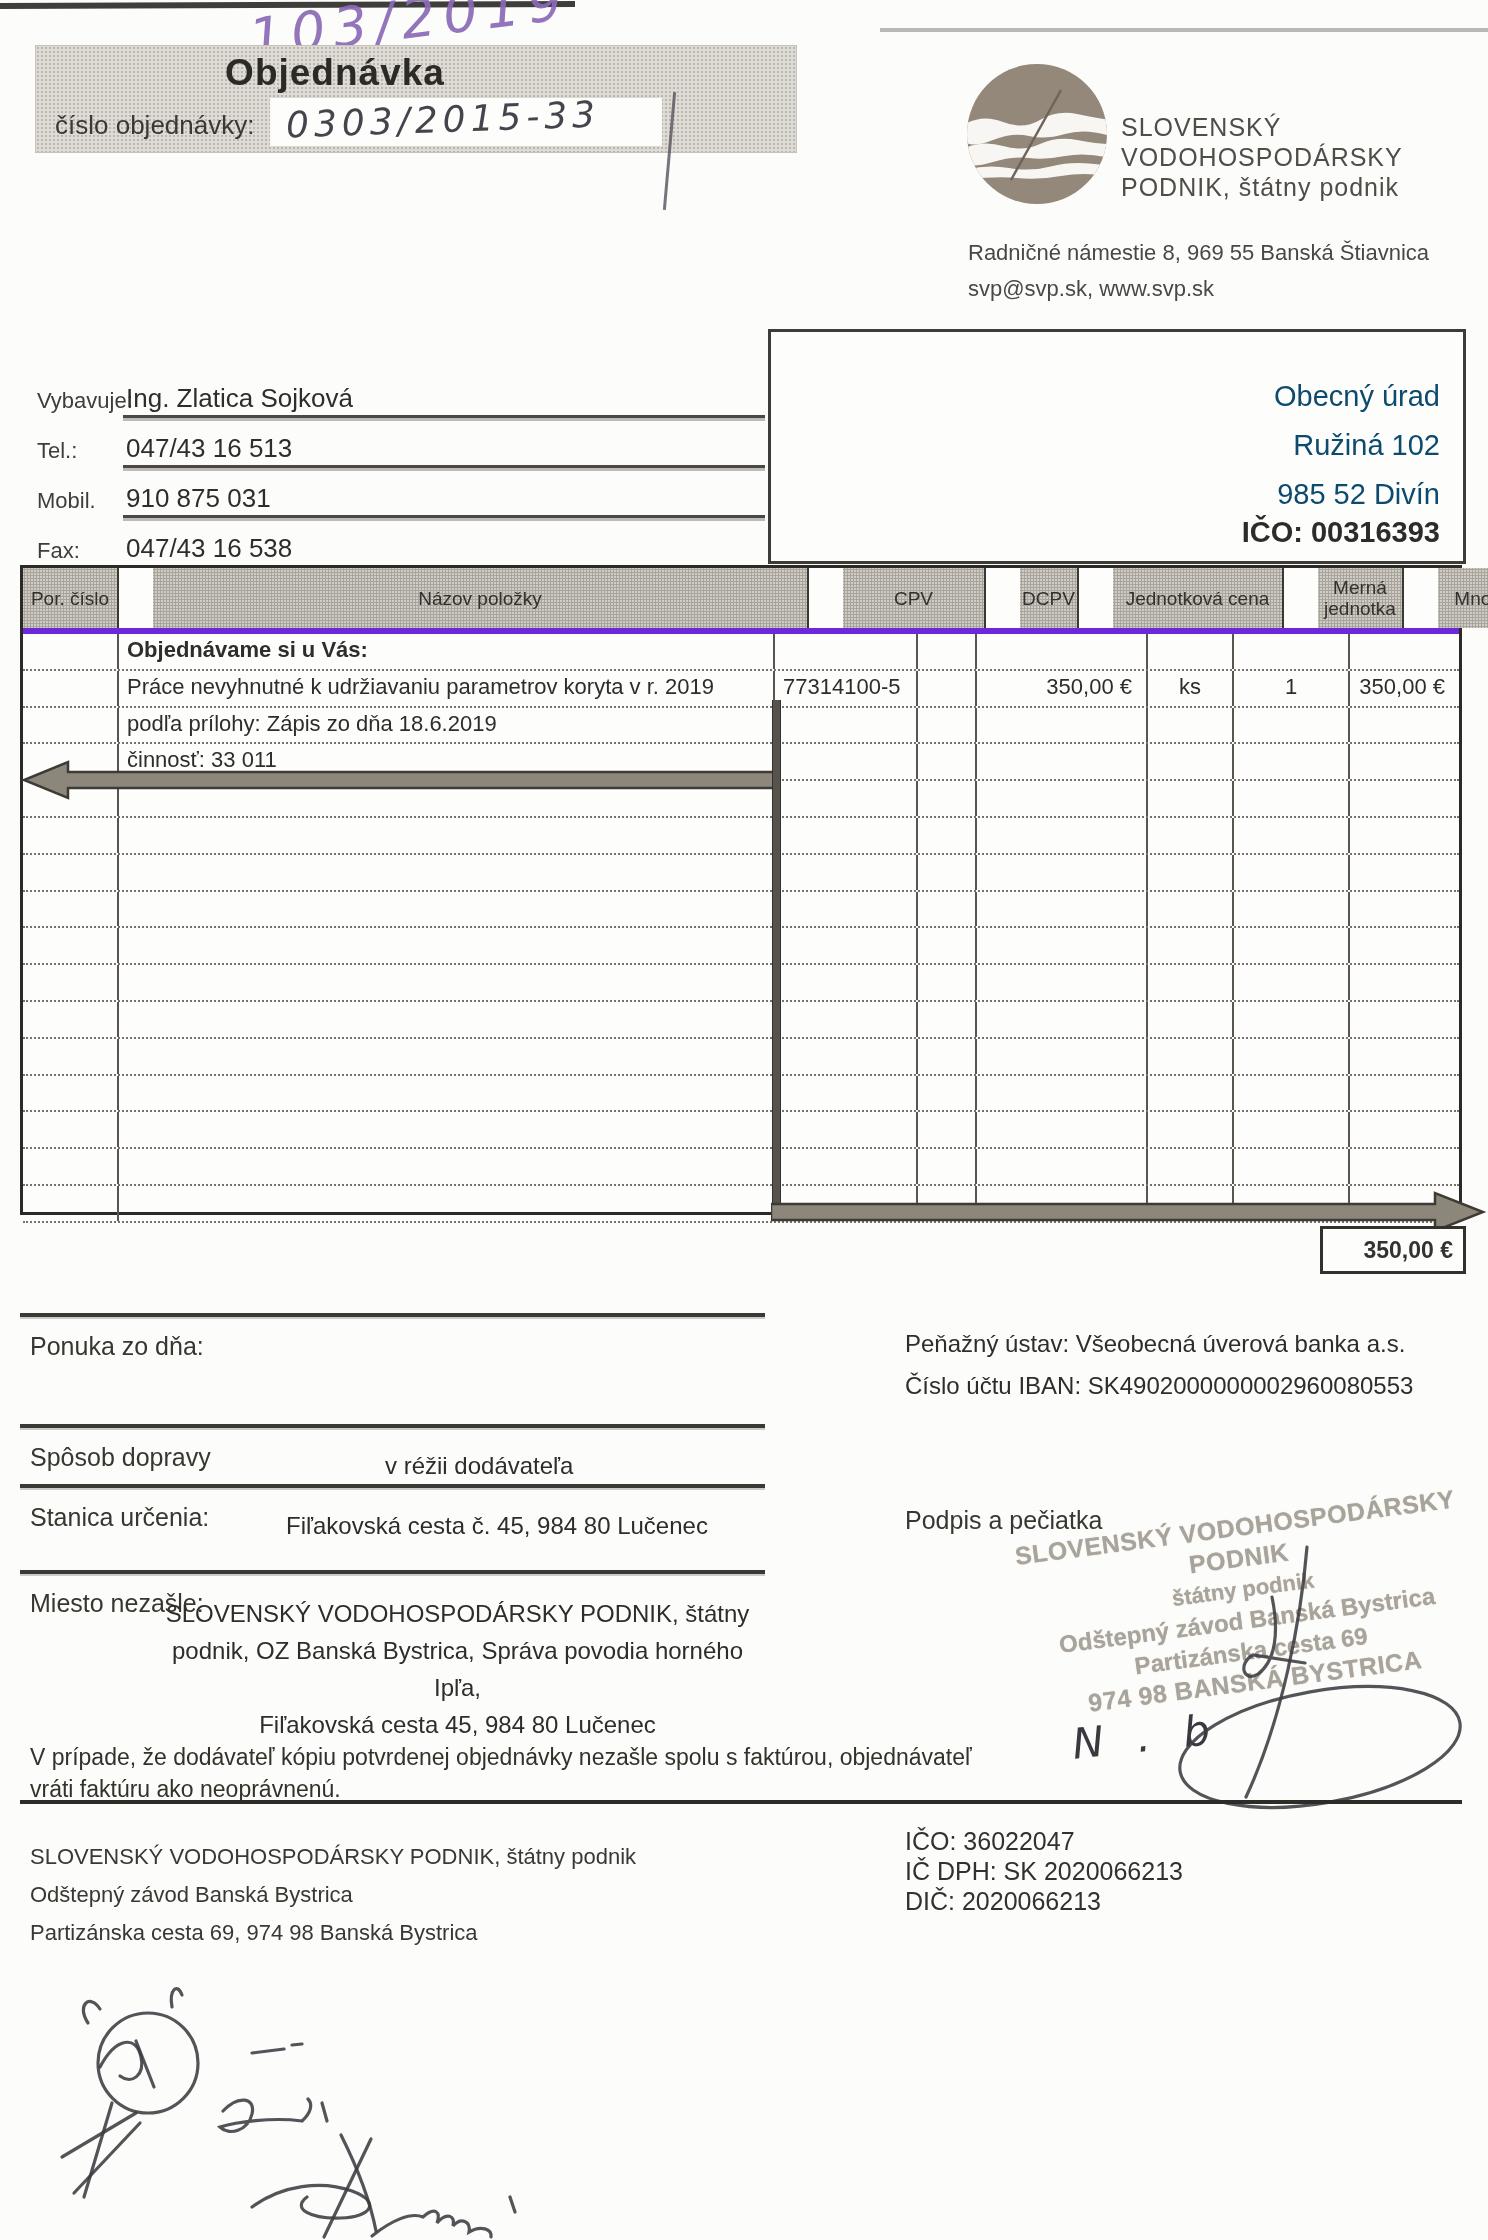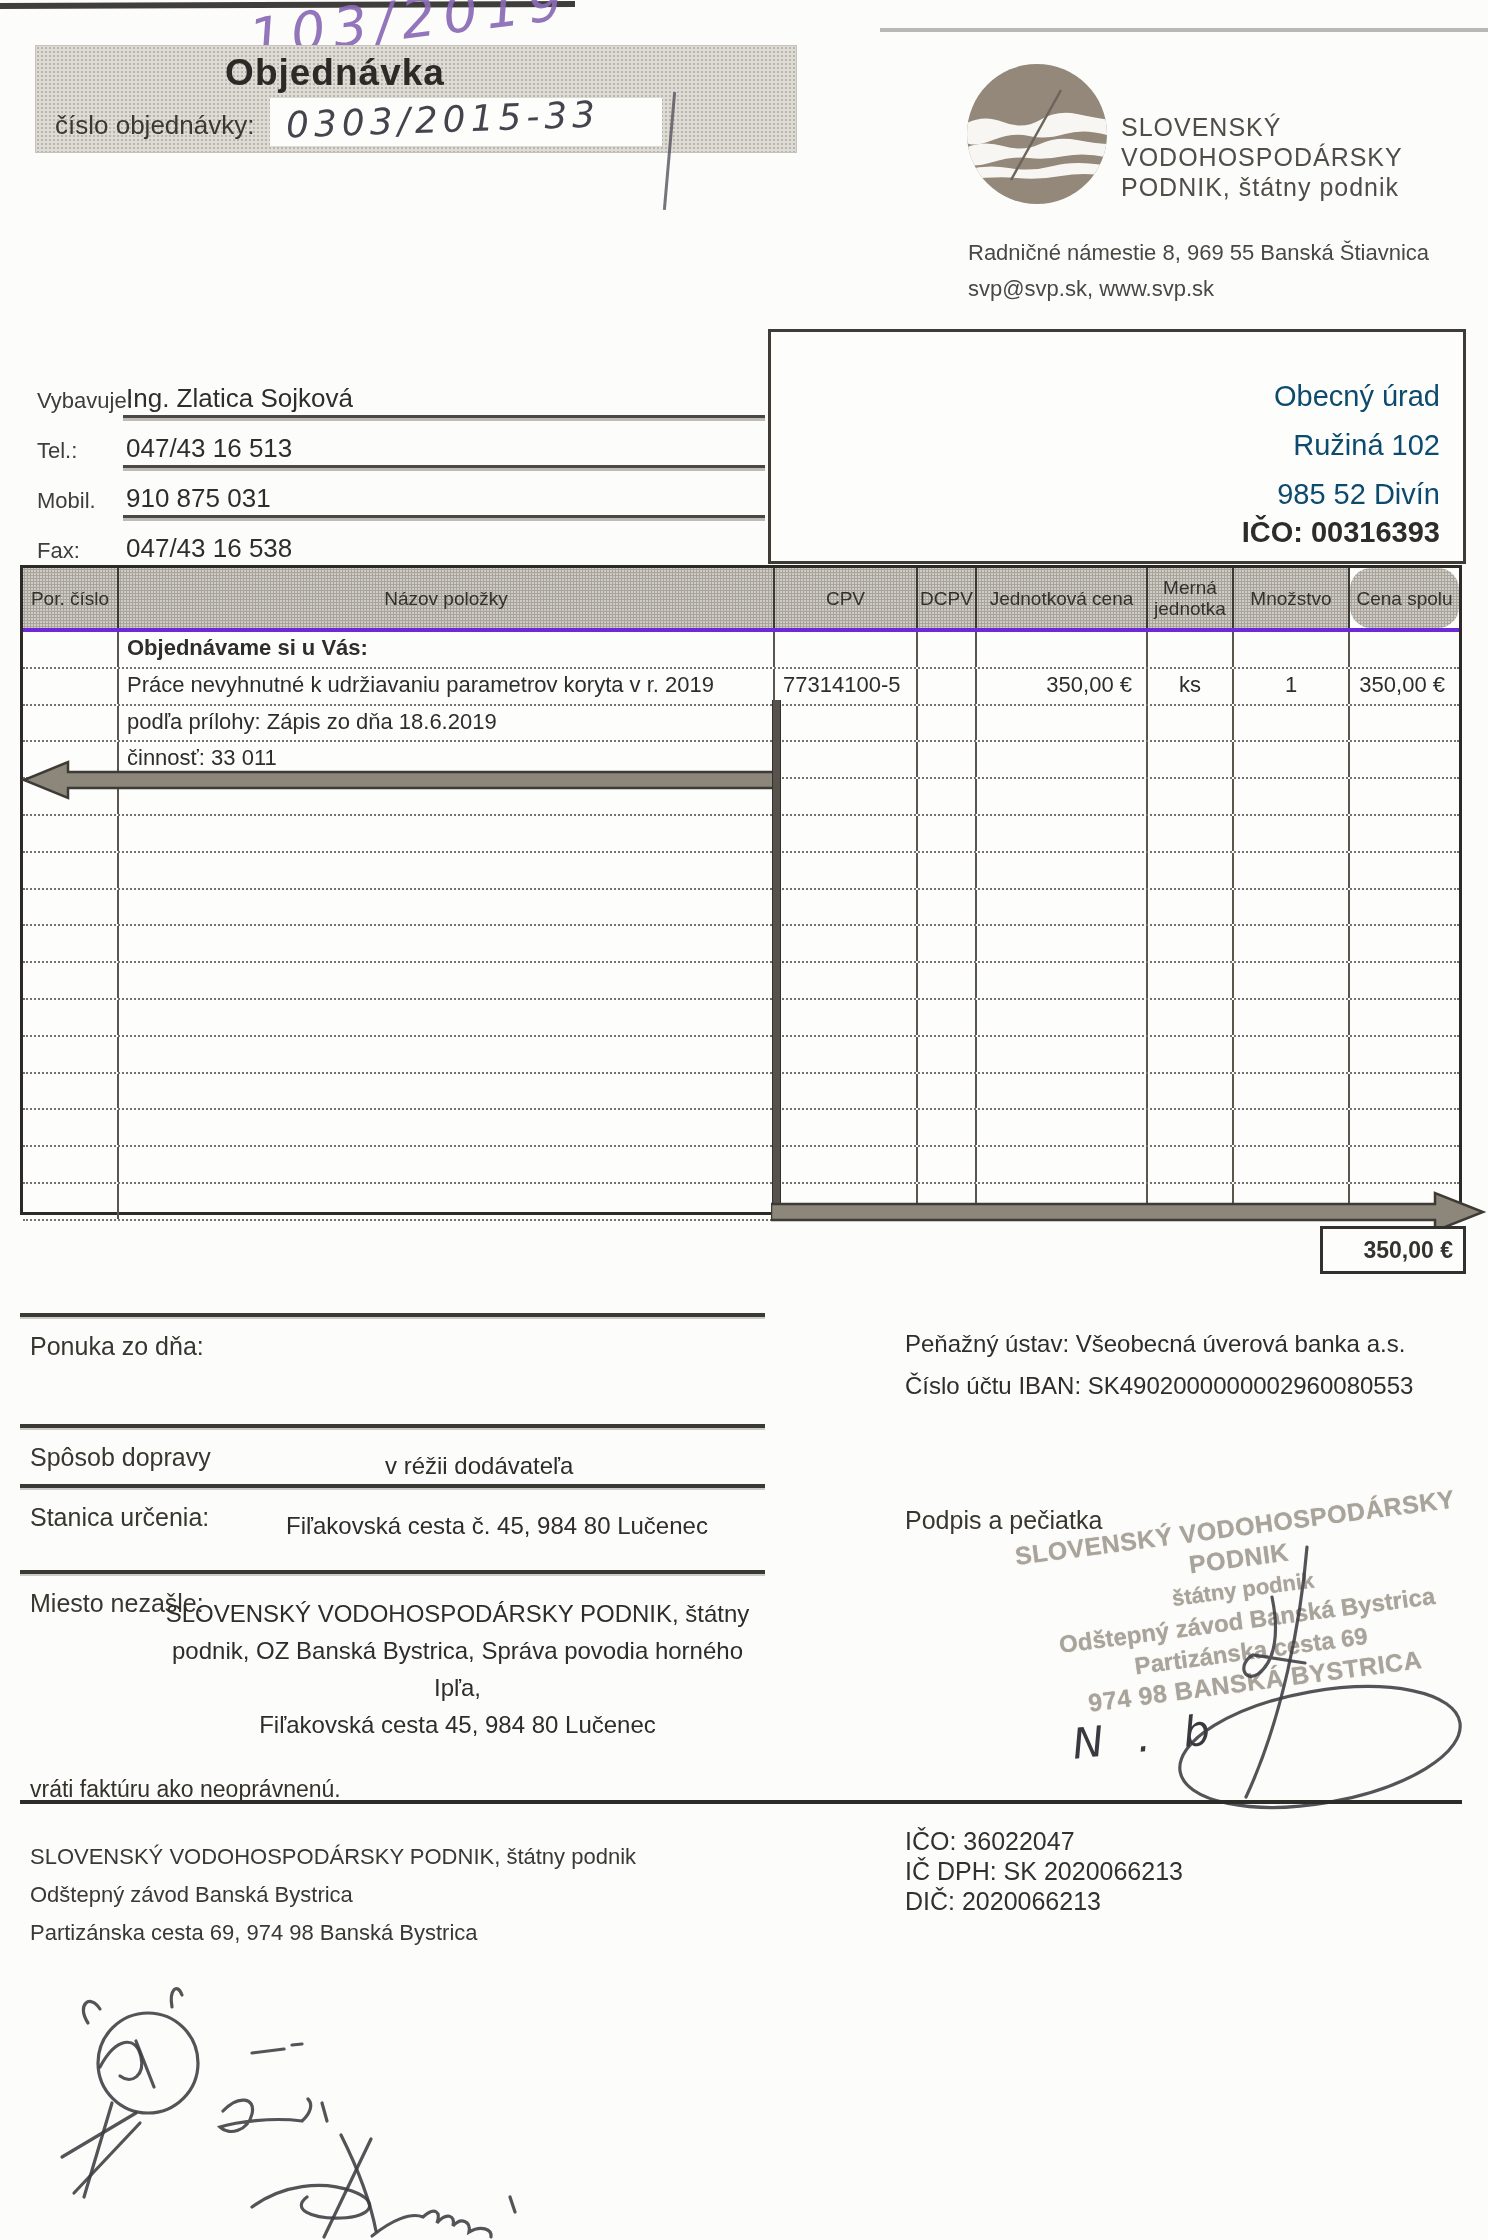--- a/index.html
+++ b/index.html
@@ -28,21 +28,21 @@
   .clabel{font-size:22px;color:#3f3d38;}
   .cvalue{font-size:26px;color:#2f2d29;}
   .uline{height:3px;background:#4b4842;box-shadow:0 3px 0 rgba(70,67,62,.35);}
   
   .recipbox{left:768px;top:329px;width:692px;height:229px;border:3px solid #3f3c37;background:#fdfdfb;}
   .reciptext{right:48px;top:372px;width:400px;text-align:right;font-size:29px;font-weight:normal;color:#0c4a6e;line-height:49px;}
   .recipico{right:48px;top:516px;width:400px;text-align:right;font-size:29px;font-weight:bold;color:#2e2c28;}
   
   .otable{left:20px;top:565px;width:1442px;height:650px;border:3px solid #2c2a27;box-sizing:border-box;background:#fdfdfb;}
   .thead,.trow{display:grid;grid-template-columns:96px 656px 143px 59px 171px 86px 116px 1fr;}
-  .thead{height:60px;border-bottom:4px solid #6d28d9;}
+  .thead{height:60px;border-bottom:6px solid #6d28d9;gap:34px;}
   .thead>div{background-color:#cfccc5;background-image:radial-gradient(#a8a49c 1px,transparent 1.1px);background-size:3px 3px;
              border-right:2px solid #3a3833;display:flex;align-items:center;justify-content:center;text-align:center;
              font-size:19px;color:#33312d;line-height:21px;padding:0 2px;box-sizing:border-box;}
   .thead>div:last-child{border-right:none;border-radius:21px;}
   .trow{height:36.8px;border-bottom:2px dotted #76716a;box-sizing:border-box;}
   .trow>div{border-right:2px solid #5a564e;font-size:22px;color:#2f2d29;padding:3px 8px 0;box-sizing:border-box;
             white-space:nowrap;overflow:hidden;}
   .trow>div:last-child{border-right:none;}
   .bold{font-weight:bold;}
   .ctr{text-align:center;}
@@ -359,20 +359,21 @@
     <div class="st2">Partizánska cesta 69</div>
     <div class="st0">974 98  BANSKÁ BYSTRICA</div>
   </div>
   <div class="abs hw hw-initials">N . b</div>
   <svg class="abs" style="left:1020px;top:1535px" width="460" height="280" viewBox="0 0 460 280">
     <path class="sig" d="M287,12 C281,85 262,185 226,262" stroke-width="4.5"></path>
     <ellipse class="sig" cx="300" cy="212" rx="142" ry="56" transform="rotate(-10 300 212)"></ellipse>
     <path class="sig" d="M252,62 C259,96 256,126 238,139 C224,148 217,129 233,120 L285,128"></path>
   </svg>
 
+  <div class="abs noteline" style="top:1744px">V prípade, že dodávateľ kópiu potvrdenej objednávky nezašle spolu s faktúrou, objednávateľ</div>
   <div class="abs noteline" style="top:1776px">vráti faktúru ako neoprávnenú.</div>
   <div class="abs divider"></div>
 
   <div class="abs footleft">
     <div>SLOVENSKÝ VODOHOSPODÁRSKY PODNIK, štátny podnik</div>
     <div>Odštepný závod Banská Bystrica</div>
     <div>Partizánska cesta 69, 974 98 Banská Bystrica</div>
   </div>
   <div class="abs footright">
     <div>IČO: 36022047</div>

